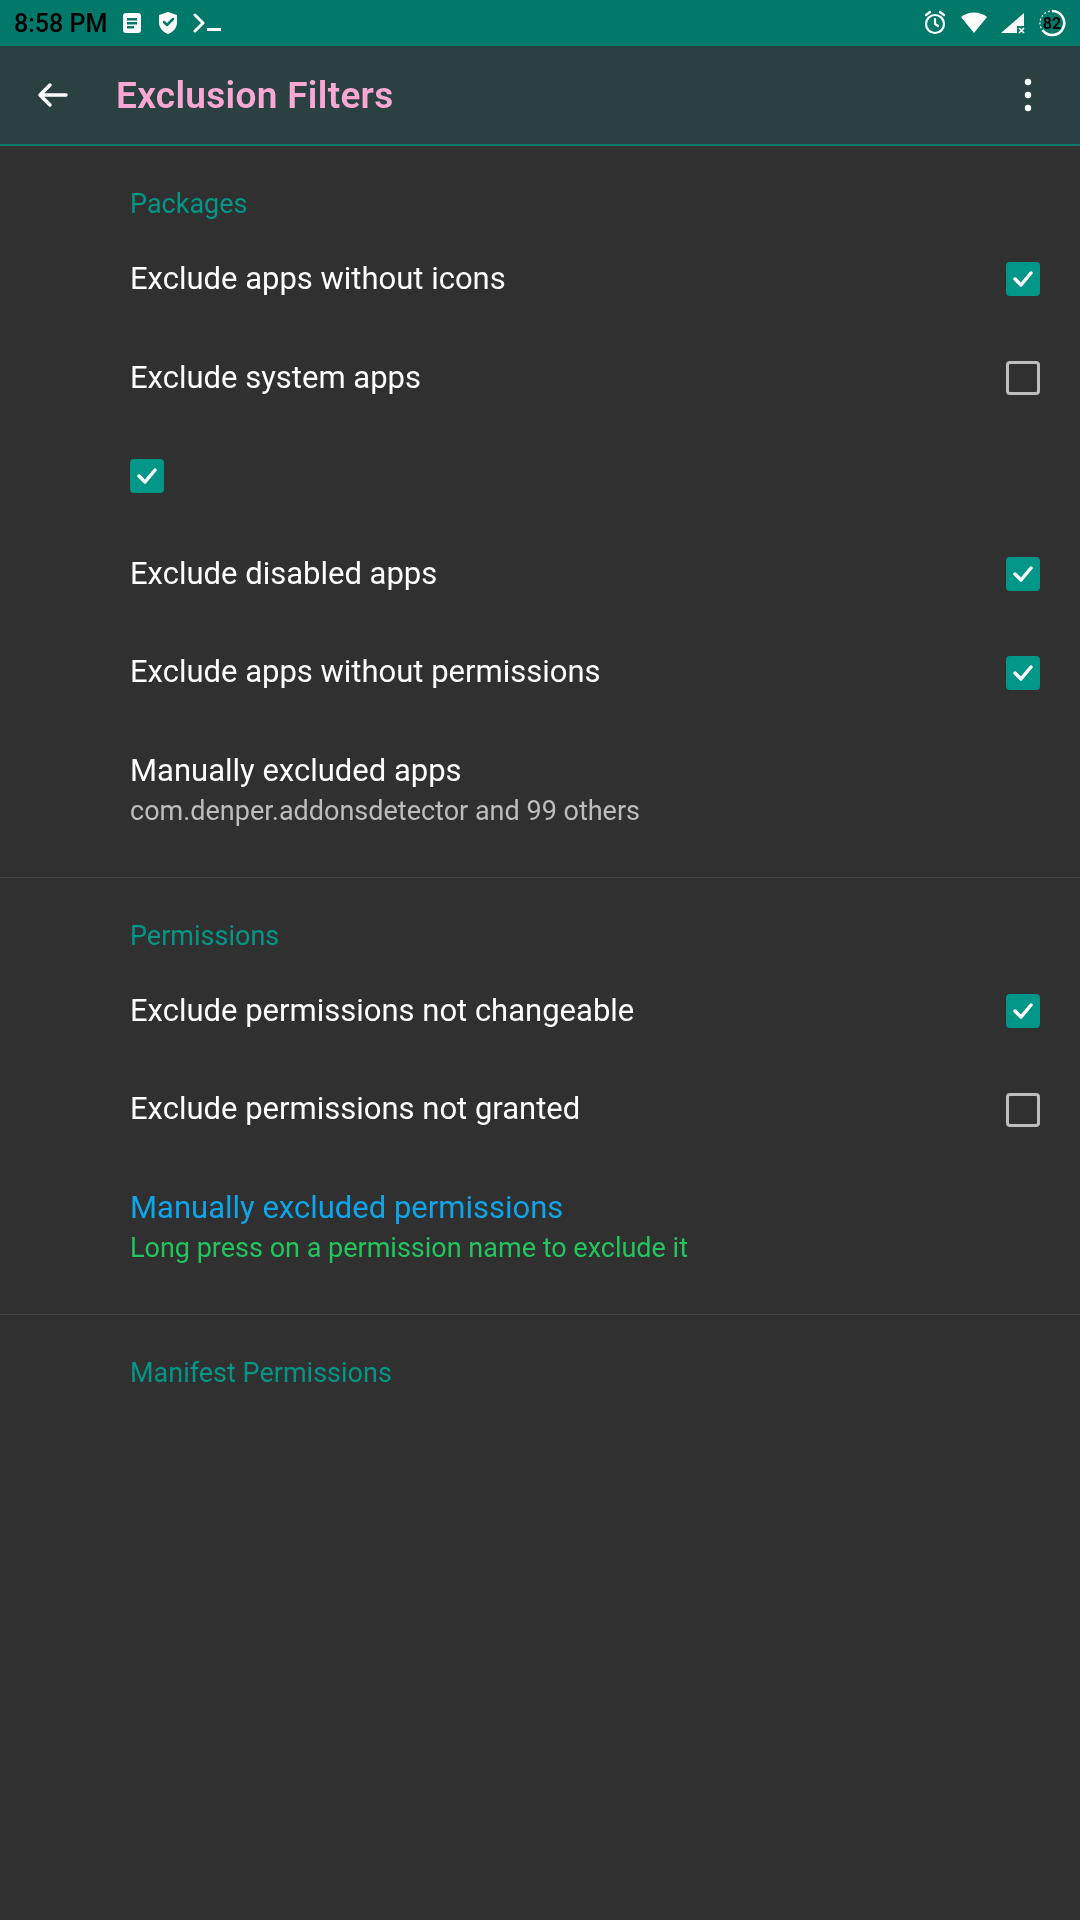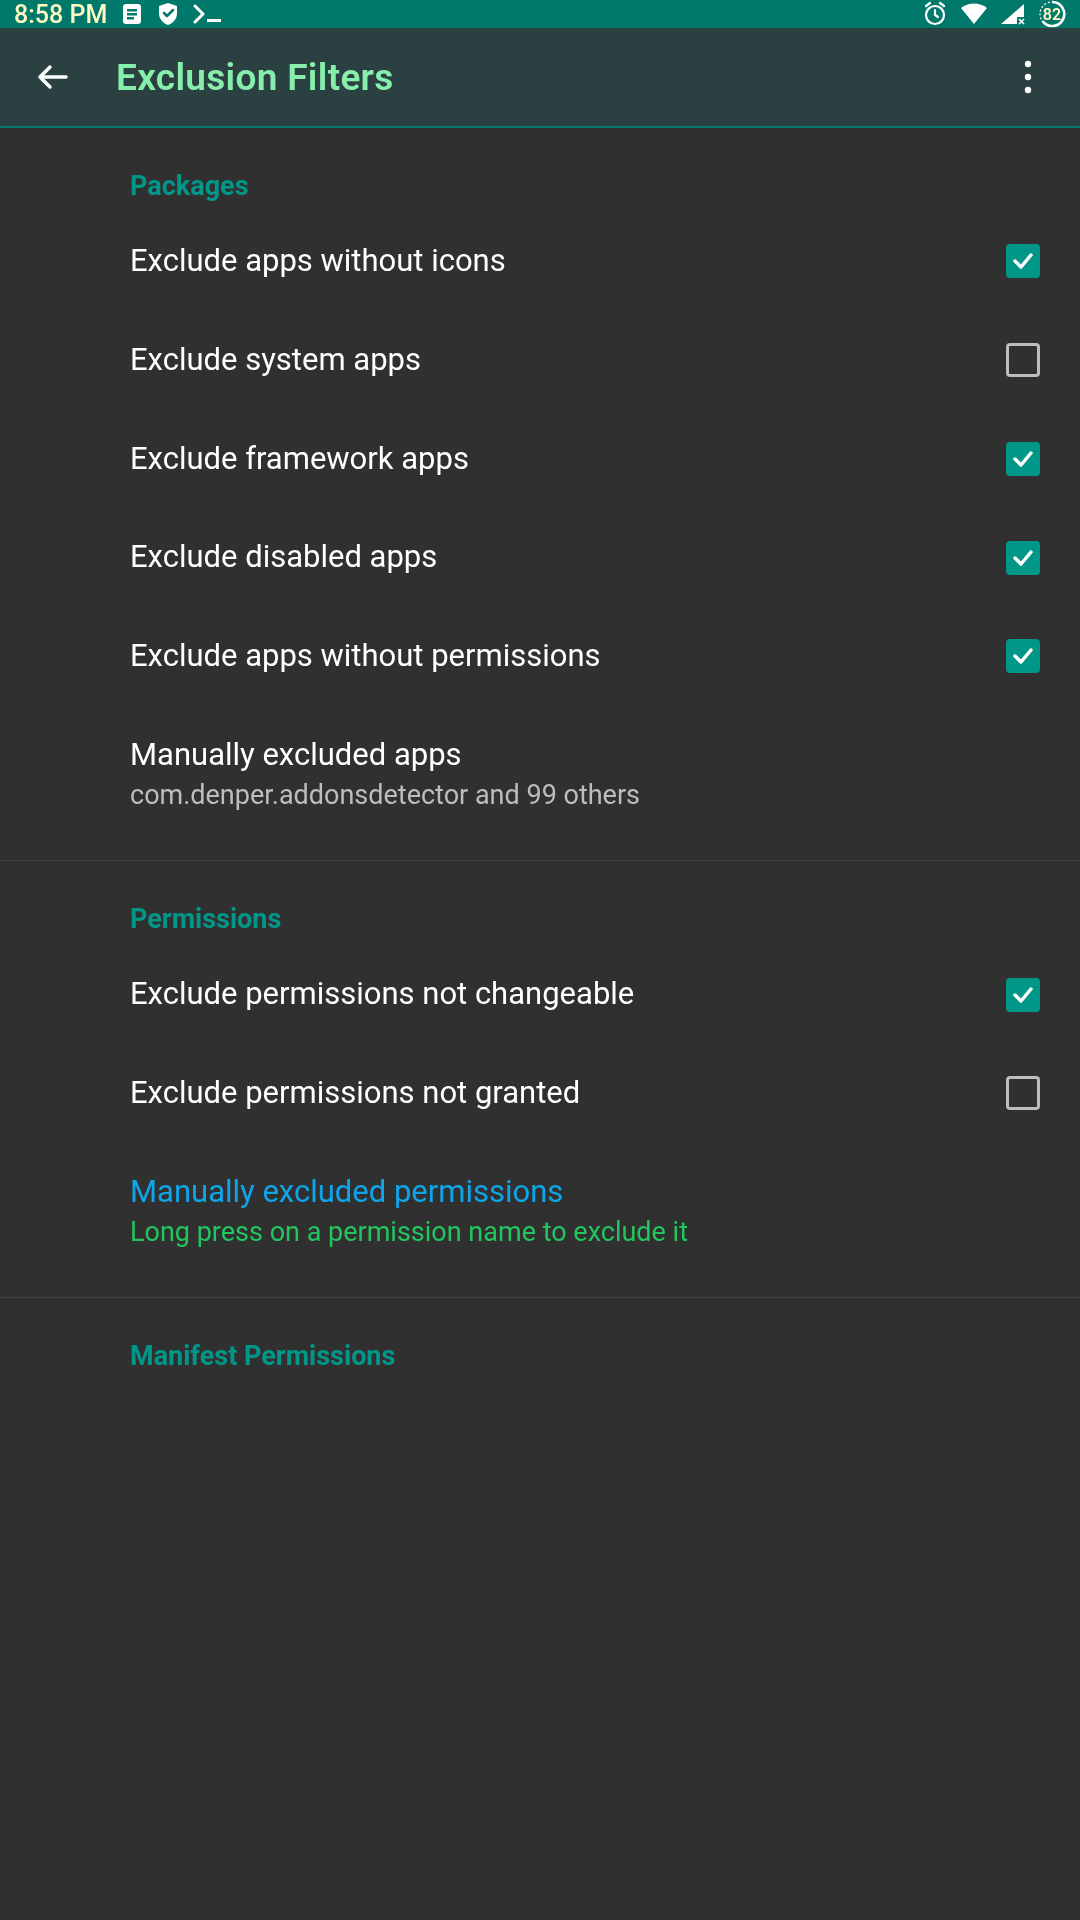--- a/index.html
+++ b/index.html
@@ -1,52 +1,52 @@
 <!DOCTYPE html>
 <html><head>
 <meta charset="utf-8">
 <style>
   * { margin: 0; padding: 0; box-sizing: border-box; font-family: Roboto, -apple-system, "Helvetica Neue", Arial, sans-serif; }
   html, body { width: 1080px; height: 1920px; background: #303030; overflow: hidden; }
 
   
   .status-bar {
-    height: 28px;
+    height: 46px;
     background: #00796b;
     display: flex;
     align-items: center;
     padding: 12px 14px;
-    color: #fef9c3;
+    color: #000000;
     font-size: 25px;
     font-weight: 500;
   }
   .status-left { display: flex; align-items: center; gap: 14px; }
   .status-right { margin-left: auto; display: flex; align-items: center; gap: 12px; }
   .status-bar svg { display: block; }
 
   
   .app-bar {
     height: 100px;
     background: #2b4141;
     display: flex;
     align-items: center;
     padding: 0 16px;
-    color: #86efac;
+    color: #f9a8d4;
     border-bottom: 2px solid #00796b;
   }
   .back-btn { width: 72px; height: 72px; display: flex; align-items: center; justify-content: center; }
   .app-title { font-size: 37px; font-weight: 600; margin-left: 28px; letter-spacing: 0.3px; }
   .overflow { margin-left: auto; width: 72px; height: 72px; display: flex; align-items: center; justify-content: center; }
 
   
   .content { color: #ffffff; }
   .section-header {
     color: #009688;
     font-size: 27px;
-    font-weight: 700;
+    font-weight: 400;
     padding: 42px 4px 10px 130px;
   }
   .row {
     display: flex;
     align-items: center;
     padding: 30px 40px 30px 130px;
     min-height: 97px;
   }
   .row .labels { flex: 1; padding-right: 39px; }
   .row .primary { font-size: 31px; font-weight: 400; color: #ffffff; line-height: 1.25; }
@@ -170,23 +170,20 @@
   <div class="row">
     <div class="labels">
         <div class="primary">Exclude system apps</div>
       </div>
     <div class="checkbox">
       
     </div>
   </div>
 
   <div class="row">
-    <div class="labels">
-        <div class="primary">Exclude framework apps</div>
-      </div>
     <div class="checkbox checked">
       <svg width="24" height="24" viewBox="0 0 24 24">
           <path d="M4 12 L10 18 L20 6" stroke="#fff" stroke-width="3.5" fill="none" stroke-linecap="round" stroke-linejoin="round"></path>
         </svg>
     </div>
   </div>
 
   <div class="row">
     <div class="labels">
         <div class="primary">Exclude disabled apps</div>

